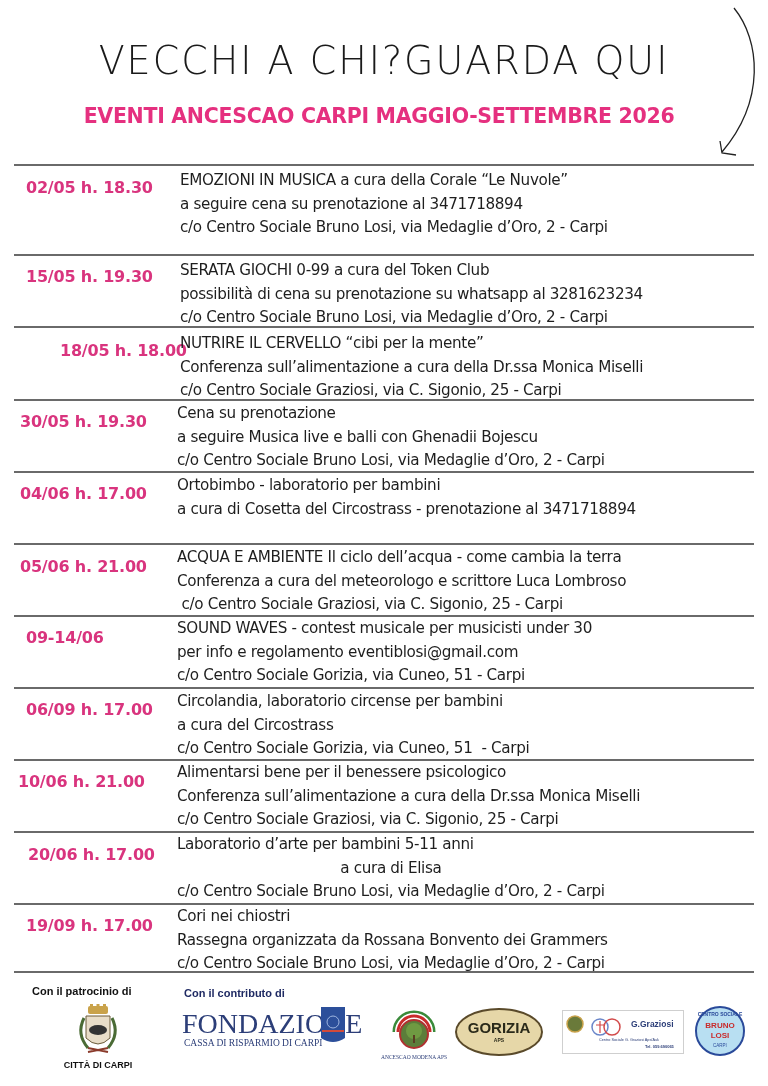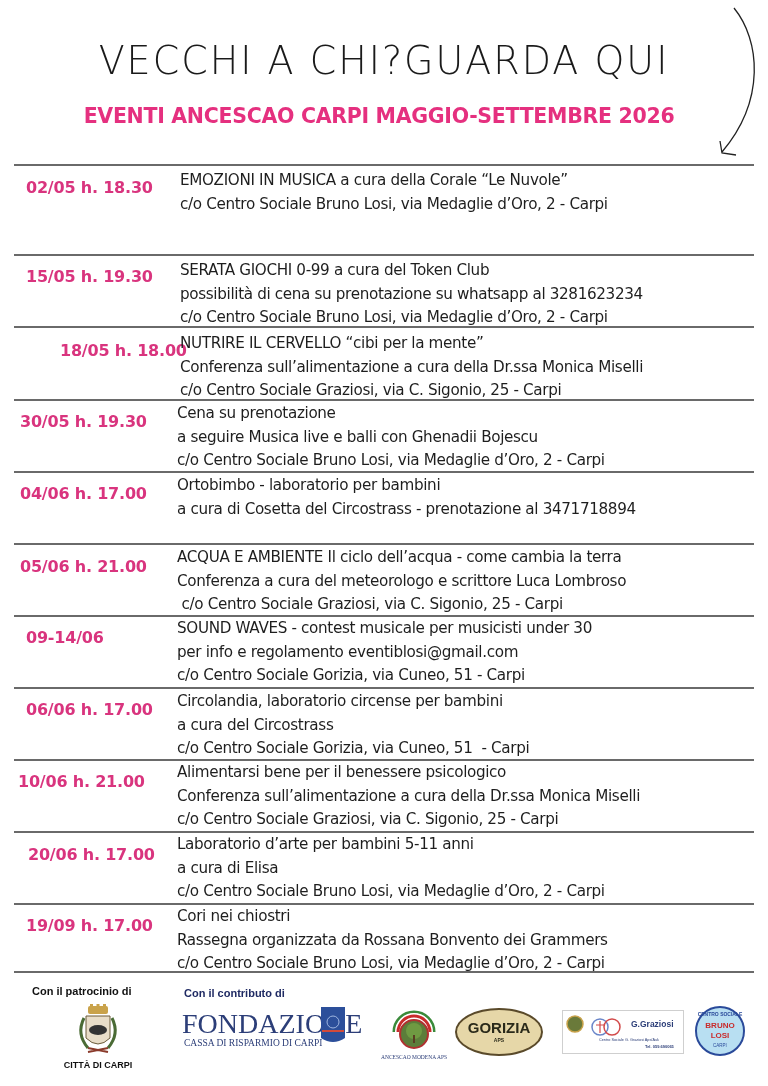--- a/index.html
+++ b/index.html
@@ -101,20 +101,21 @@
   <path d="M 34 8 C 60 40, 66 100, 22 152" fill="none" stroke="#222" stroke-width="1.3"></path>
   <path d="M 20 141 L 22 153 L 36 155" fill="none" stroke="#222" stroke-width="1.3"></path>
 </svg>
 
 <div class="events" id="events">
     <div class="hr"></div>
     <div class="event" style="height: 88px;">
       <div class="date" style="left: 12px; top: 12px;">02/05 h. 18.30</div>
       <div class="lines" style="left: 166px; top: 3px;">
         <div style="white-space: pre;">EMOZIONI IN MUSICA a cura della Corale “Le Nuvole”</div>
+        <div style="white-space: pre;">a seguire cena su prenotazione al 3471718894</div>
         <div style="white-space: pre;">c/o Centro Sociale Bruno Losi, via Medaglie d’Oro, 2 - Carpi</div>
       </div>
     </div>
     <div class="hr"></div>
     <div class="event" style="height: 70px;">
       <div class="date" style="left: 12px; top: 11px;">15/05 h. 19.30</div>
       <div class="lines" style="left: 166px; top: 3px;">
         <div style="white-space: pre;">SERATA GIOCHI 0-99 a cura del Token Club</div>
         <div style="white-space: pre;">possibilità di cena su prenotazione su whatsapp al 3281623234</div>
         <div style="white-space: pre;">c/o Centro Sociale Bruno Losi, via Medaglie d’Oro, 2 - Carpi</div>
@@ -159,42 +160,42 @@
     <div class="event" style="height: 70px;">
       <div class="date" style="left: 12px; top: 11px;">09-14/06</div>
       <div class="lines" style="left: 163px; top: 0px;">
         <div style="white-space: pre;">SOUND WAVES - contest musicale per musicisti under 30</div>
         <div style="white-space: pre;">per info e regolamento eventiblosi@gmail.com</div>
         <div style="white-space: pre;">c/o Centro Sociale Gorizia, via Cuneo, 51 - Carpi</div>
       </div>
     </div>
     <div class="hr"></div>
     <div class="event" style="height: 70px;">
-      <div class="date" style="left: 12px; top: 11px;">06/06 h. 17.00</div>
+      <div class="date" style="left: 12px; top: 11px;">06/09 h. 17.00</div>
       <div class="lines" style="left: 163px; top: 1px;">
         <div style="white-space: pre;">Circolandia, laboratorio circense per bambini</div>
         <div style="white-space: pre;">a cura del Circostrass</div>
         <div style="white-space: pre;">c/o Centro Sociale Gorizia, via Cuneo, 51  - Carpi</div>
       </div>
     </div>
     <div class="hr"></div>
     <div class="event" style="height: 70px;">
       <div class="date" style="left: 4px; top: 11px;">10/06 h. 21.00</div>
       <div class="lines" style="left: 163px; top: 0px;">
         <div style="white-space: pre;">Alimentarsi bene per il benessere psicologico</div>
         <div style="white-space: pre;">Conferenza sull’alimentazione a cura della Dr.ssa Monica Miselli</div>
         <div style="white-space: pre;">c/o Centro Sociale Graziosi, via C. Sigonio, 25 - Carpi</div>
       </div>
     </div>
     <div class="hr"></div>
     <div class="event" style="height: 70px;">
       <div class="date" style="left: 14px; top: 12px;">20/06 h. 17.00</div>
       <div class="lines" style="left: 163px; top: 0px;">
         <div style="white-space: pre;">Laboratorio d’arte per bambini 5-11 anni</div>
-        <div style="white-space: pre;">a cura di Elisa</div>
+        <div style="white-space: pre; text-align: center;">a cura di Elisa</div>
         <div style="white-space: pre;">c/o Centro Sociale Bruno Losi, via Medaglie d’Oro, 2 - Carpi</div>
       </div>
     </div>
     <div class="hr"></div>
     <div class="event" style="height: 66px;">
       <div class="date" style="left: 12px; top: 11px;">19/09 h. 17.00</div>
       <div class="lines" style="left: 163px; top: 0px;">
         <div style="white-space: pre;">Cori nei chiostri</div>
         <div style="white-space: pre;">Rassegna organizzata da Rossana Bonvento dei Grammers</div>
         <div style="white-space: pre;">c/o Centro Sociale Bruno Losi, via Medaglie d’Oro, 2 - Carpi</div>

